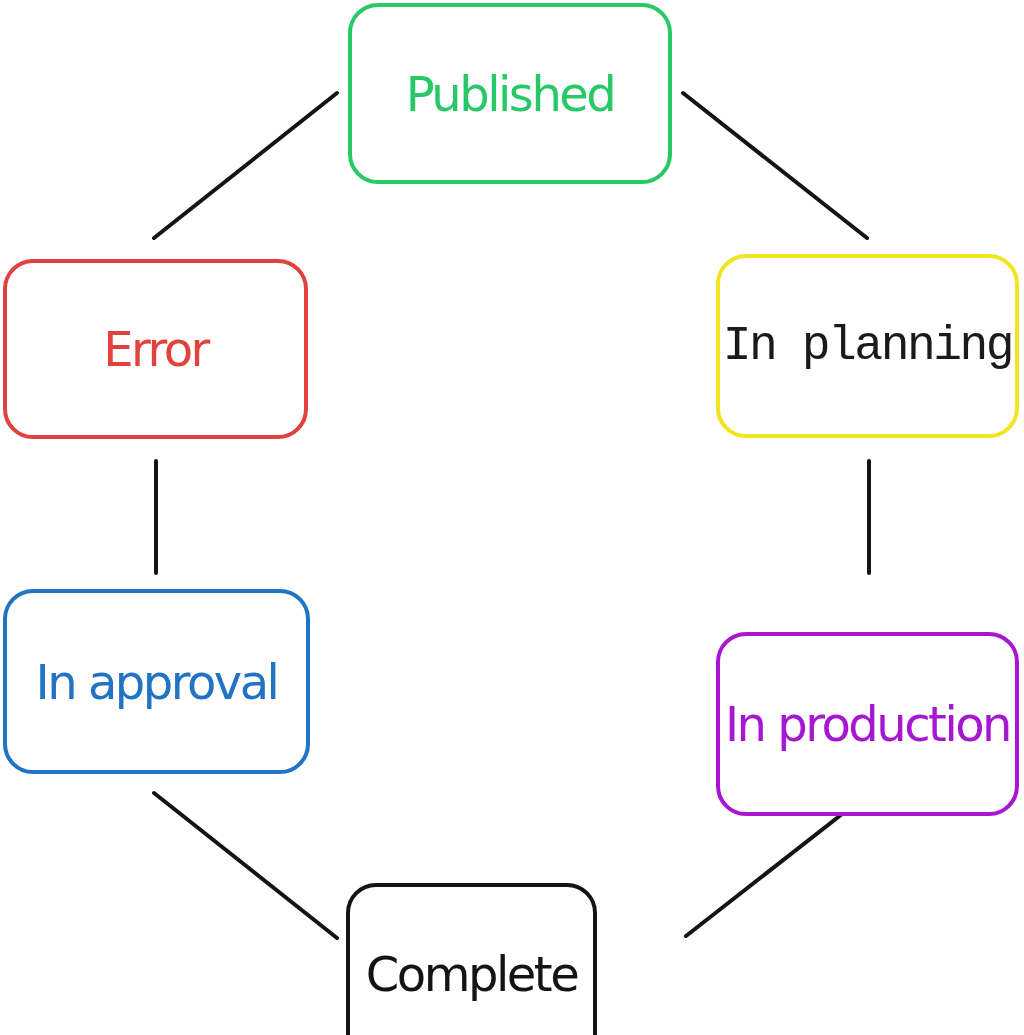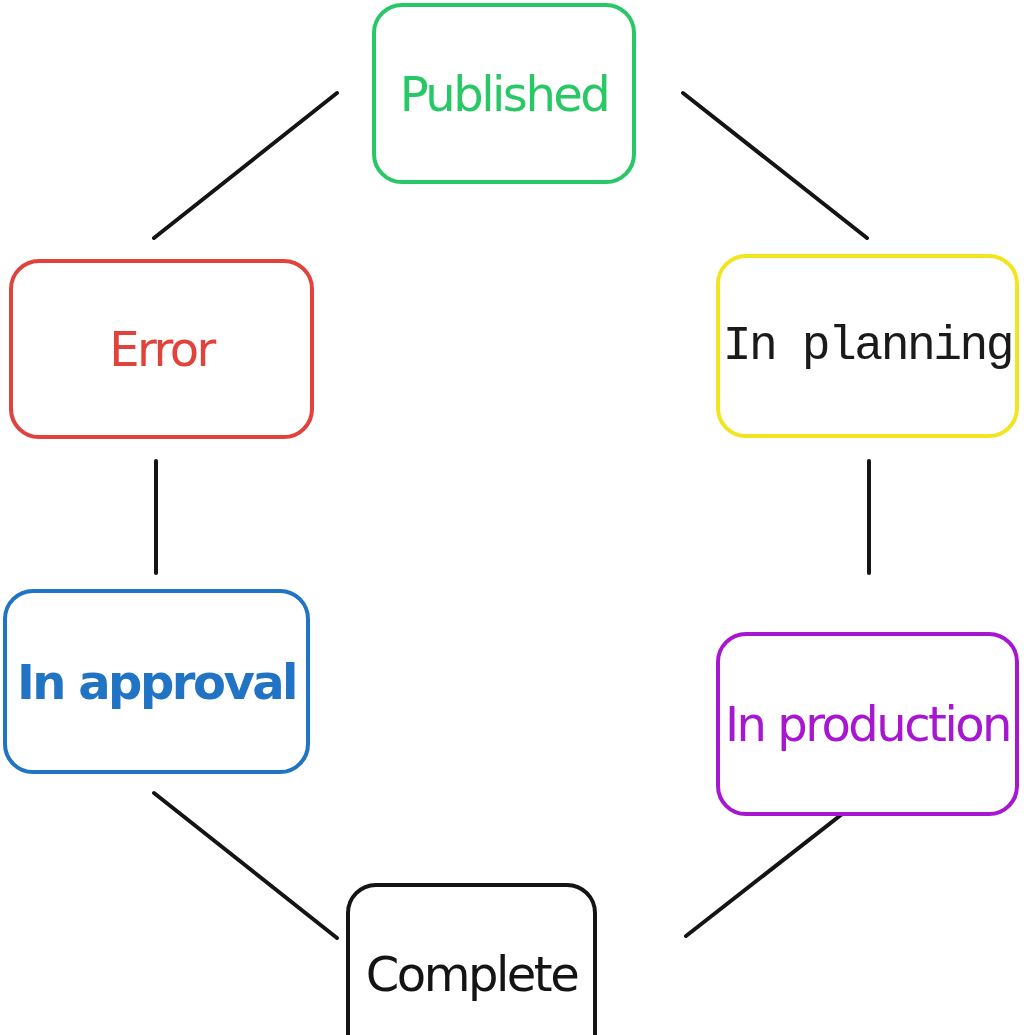--- a/index.html
+++ b/index.html
@@ -47,31 +47,31 @@
 <div class="canvas">
   <svg class="edge-layer" viewBox="0 0 1024 1035" xmlns="http://www.w3.org/2000/svg">
       <line x1="337" y1="93" x2="154" y2="238" stroke="#141414" stroke-width="4" stroke-linecap="round"></line>
       <line x1="683" y1="93" x2="867" y2="238" stroke="#141414" stroke-width="4" stroke-linecap="round"></line>
       <line x1="869" y1="461" x2="869" y2="573" stroke="#141414" stroke-width="4" stroke-linecap="round"></line>
       <line x1="869" y1="793" x2="686" y2="936" stroke="#141414" stroke-width="4" stroke-linecap="round"></line>
       <line x1="154" y1="793" x2="337" y2="938" stroke="#141414" stroke-width="4" stroke-linecap="round"></line>
       <line x1="156" y1="461" x2="156" y2="573" stroke="#141414" stroke-width="4" stroke-linecap="round"></line>
     </svg>
 
-<div class="node" style="left: 372px; top: 3px; width: 264px; height: 181px; border-color: rgb(39, 200, 101); align-items: center;">
+<div class="node" style="left: 348px; top: 3px; width: 324px; height: 181px; border-color: rgb(39, 200, 101); align-items: center;">
       <span class="node-label" style="color: rgb(39, 200, 101);">Published</span>
     </div>
     <div class="node" style="left: 716px; top: 254px; width: 303px; height: 184px; border-color: rgb(242, 228, 31); font-family: Liberation Mono, monospace;">
       <span class="node-label" style="color: rgb(26, 26, 26);">In planning</span>
     </div>
     <div class="node" style="left: 716px; top: 588px; width: 303px; height: 184px; border-color: rgb(167, 22, 208); margin-top: 44px;">
       <span class="node-label" style="color: rgb(167, 22, 208);">In production</span>
     </div>
     <div class="node" style="left: 346px; top: 847px; width: 251px; height: 182px; border-color: rgb(20, 20, 20); margin-top: 36px;">
       <span class="node-label" style="color: rgb(20, 20, 20);">Complete</span>
     </div>
     <div class="node" style="left: 3px; top: 589px; width: 307px; height: 185px; border-color: rgb(33, 115, 196);">
-      <span class="node-label" style="color: rgb(33, 115, 196); font-weight: bold;">In approval</span>
+      <span class="node-label" style="color: rgb(33, 115, 196);">In approval</span>
     </div>
-    <div class="node" style="left: 9px; top: 259px; width: 305px; height: 180px; border-color: rgb(226, 66, 60);">
+    <div class="node" style="left: 3px; top: 259px; width: 305px; height: 180px; border-color: rgb(226, 66, 60);">
       <span class="node-label" style="color: rgb(226, 66, 60);">Error</span>
     </div>
   </div>
 
 </body></html>

